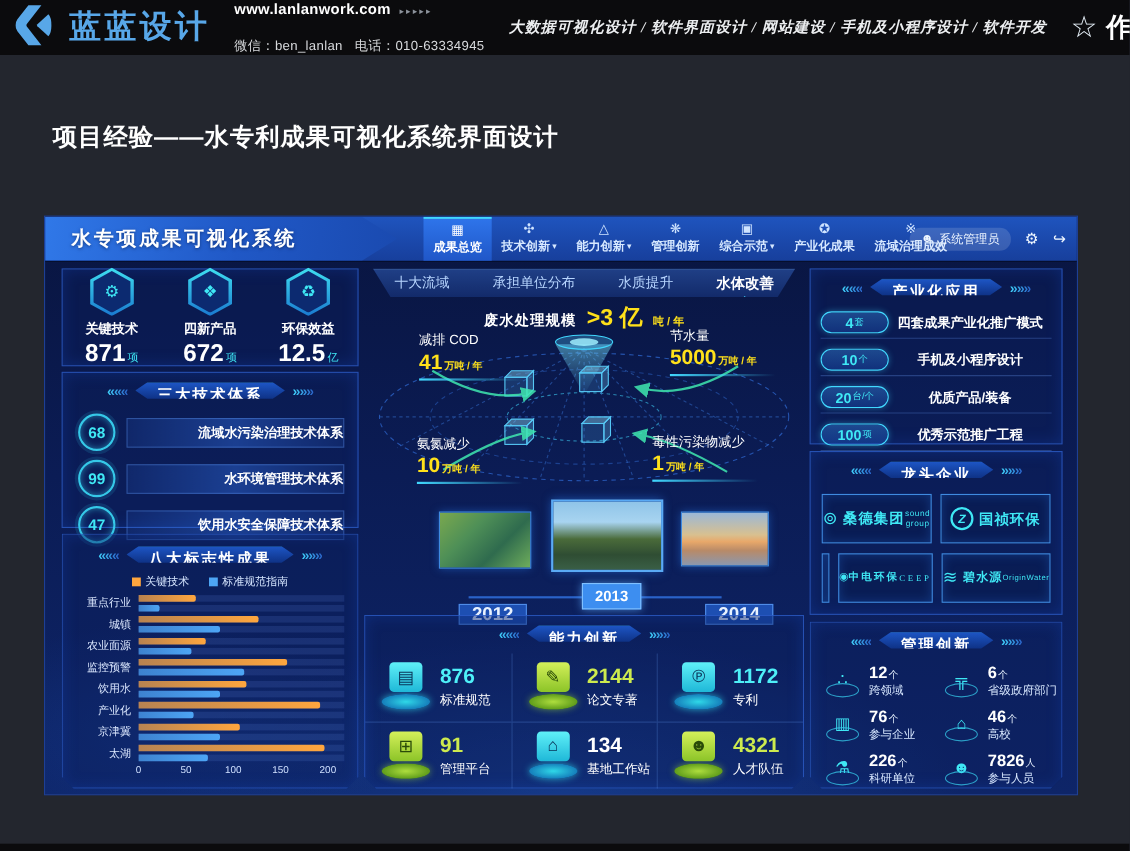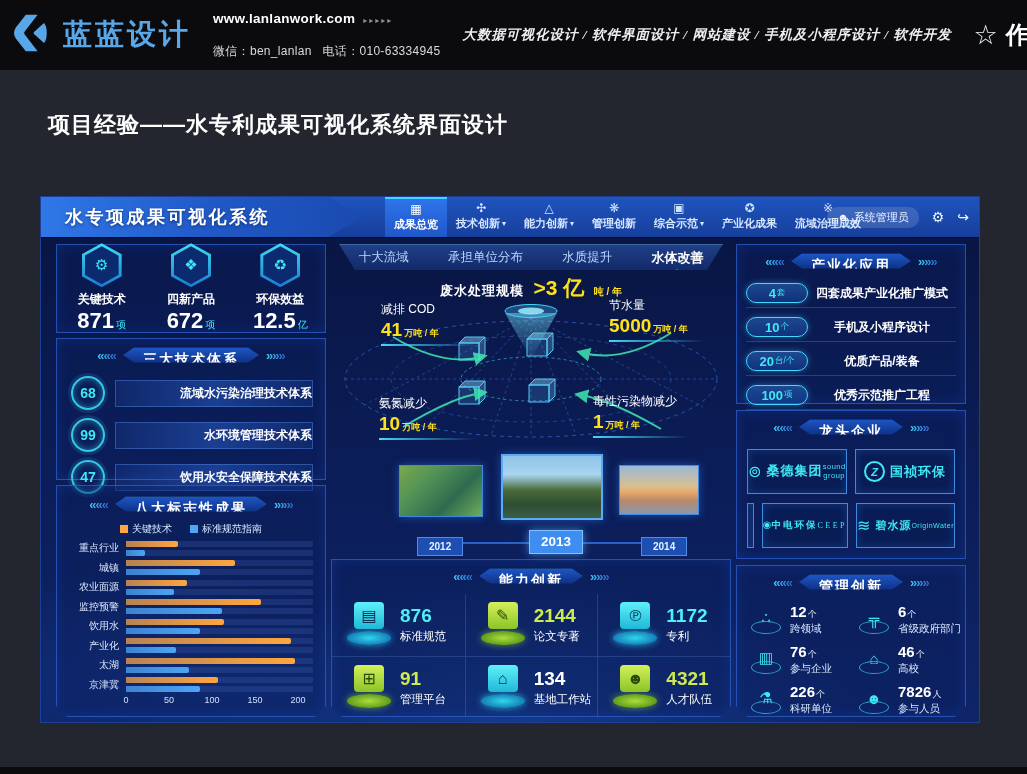--- a/index.html
+++ b/index.html
@@ -1,20 +1,20 @@
 <!DOCTYPE html>
 <html><head>
 <meta charset="utf-8">
 <style>
   html,body{margin:0;padding:0}
   body{width:1027px;height:774px;overflow:hidden;background:#23262e;font-family:"Liberation Sans","DejaVu Sans",sans-serif}
   .page{position:relative;width:1027px;height:774px}
 
   
-  .site-header{position:absolute;top:0;left:0;right:0;height:70px;background:#0b0b0d;display:flex;align-items:center;padding:0 34px 0 14px;box-sizing:border-box;gap:22px}
+  .site-header{position:absolute;top:0;left:0;right:0;height:50px;background:#0b0b0d;display:flex;align-items:center;padding:0 34px 0 14px;box-sizing:border-box;gap:22px}
   .logo{display:flex;align-items:center;gap:9px;flex:0 0 auto}
   .logo-text{color:#58a7e8;font-size:29px;font-weight:600;letter-spacing:3px;white-space:nowrap}
   .contact{display:flex;flex-direction:column;gap:17px;flex:0 0 auto}
   .web{color:#fff;font-weight:bold;font-size:13.5px;letter-spacing:.3px}
   .web .arrows{color:#8d939c;font-size:8px;letter-spacing:2px;margin-left:8px}
   .line2{color:#d8dadd;font-size:12px;letter-spacing:.3px}
   .services{flex:1;text-align:center;color:#eceef0;font-size:13.5px;font-style:italic;font-weight:600;letter-spacing:1px;font-family:"Liberation Serif","DejaVu Serif",serif;white-space:nowrap}
   .portfolio{display:flex;align-items:center;gap:8px;color:#fff;flex:0 0 auto}
   .portfolio .star{font-size:27px;color:#e8f2fa;line-height:1}
   .portfolio .plabel{font-size:24px;font-weight:bold;letter-spacing:2px}
@@ -96,21 +96,21 @@
   .m-line{height:2px;width:96px;background:linear-gradient(90deg,#41d8ff,rgba(65,216,255,0));margin-top:2px}
   #m0{left:50px;top:6px} #m1{left:278px;top:2px} #m2{left:48px;top:100px} #m3{left:262px;top:98px}
 
   .photos{position:absolute;left:290px;top:252px;width:400px;height:80px}
   .photo{position:absolute;border:1px solid #3f8ae0;box-shadow:0 0 8px rgba(40,120,230,.55);box-sizing:border-box}
   #p0{left:68px;top:16px;width:84px;height:52px;background:linear-gradient(135deg,#7aa84e 0%,#4e8f57 35%,#2f6b4e 65%,#6fae5c 100%)}
   #p1{left:170px;top:5px;width:102px;height:66px;border:2px solid #5aaaf5;background:linear-gradient(180deg,#8fc4e8 0%,#a8d4f0 30%,#4a6b3a 55%,#2f4d33 78%,#3a5f46 100%)}
   #p2{left:288px;top:16px;width:80px;height:50px;background:linear-gradient(180deg,#9ab8d8 0%,#d8c090 42%,#e8a86a 55%,#b88a68 72%,#8a98b0 100%)}
   .timeline{position:absolute;left:290px;top:334px;width:400px;height:24px}
   .t-line{position:absolute;left:95px;right:75px;top:11px;height:2px;background:#2a62c8}
-  .chip{position:absolute;top:6px;height:17px;line-height:17px;padding:0 11px;background:#1d4fb2;border:1px solid #4f8ce8;color:#e8f2ff;font-size:10px;font-weight:bold;cursor:pointer}
+  .chip{position:absolute;top:18px;height:17px;line-height:17px;padding:0 11px;background:#1d4fb2;border:1px solid #4f8ce8;color:#e8f2ff;font-size:17px;font-weight:bold;cursor:pointer}
   #c0{left:86px} #c2{left:310px}
   #c1{left:198px;top:-1px;height:22px;line-height:22px;background:#3d8ef0;border-color:#7fc0ff;font-size:13.5px;color:#fff;box-shadow:0 0 8px rgba(90,170,255,.7)}
 
   .panel-cap{left:290px;top:362px;width:400px;height:158px;padding:0}
   .cap-grid{display:grid;grid-template-columns:1fr 1fr 1fr;margin-top:5px}
   .cap-cell{display:flex;align-items:center;gap:8px;padding:5px 0 5px 14px;position:relative;height:52px;box-sizing:content-box}
   .cap-grid .cap-cell:nth-child(3n+2),.cap-grid .cap-cell:nth-child(3n){border-left:1px solid rgba(100,150,240,.25)}
   .cap-grid .cap-cell:nth-child(n+4){border-top:1px solid rgba(100,150,240,.25)}
   .pedestal{width:46px;height:46px;position:relative;display:flex;justify-content:center;flex:0 0 46px}
   .ped-ico{width:30px;height:27px;display:flex;align-items:center;justify-content:center;font-size:16px;border-radius:4px;z-index:1}
@@ -361,38 +361,38 @@
             <div class="bar-group">
               <div class="bar-track">
                 <div class="bar-fill" style="width: 88.3721%; background: linear-gradient(90deg, rgba(255, 166, 62, 0.69), rgb(255, 166, 62));"></div>
               </div>
               <div class="bar-track">
                 <div class="bar-fill" style="width: 26.5116%; background: linear-gradient(90deg, rgba(77, 165, 245, 0.69), rgb(77, 165, 245));"></div>
               </div>
             </div>
           </div>
           <div class="bar-row">
+            <span class="bar-cat">京津冀</span>
+            <div class="bar-group">
+              <div class="bar-track">
+                <div class="bar-fill" style="width: 49.3023%; background: linear-gradient(90deg, rgba(255, 166, 62, 0.69), rgb(255, 166, 62));"></div>
+              </div>
+              <div class="bar-track">
+                <div class="bar-fill" style="width: 39.5349%; background: linear-gradient(90deg, rgba(77, 165, 245, 0.69), rgb(77, 165, 245));"></div>
+              </div>
+            </div>
+          </div>
+          <div class="bar-row">
             <span class="bar-cat">太湖</span>
             <div class="bar-group">
               <div class="bar-track">
                 <div class="bar-fill" style="width: 90.2326%; background: linear-gradient(90deg, rgba(255, 166, 62, 0.69), rgb(255, 166, 62));"></div>
               </div>
               <div class="bar-track">
                 <div class="bar-fill" style="width: 33.4884%; background: linear-gradient(90deg, rgba(77, 165, 245, 0.69), rgb(77, 165, 245));"></div>
-              </div>
-            </div>
-          </div>
-          <div class="bar-row">
-            <span class="bar-cat">京津冀</span>
-            <div class="bar-group">
-              <div class="bar-track">
-                <div class="bar-fill" style="width: 49.3023%; background: linear-gradient(90deg, rgba(255, 166, 62, 0.69), rgb(255, 166, 62));"></div>
-              </div>
-              <div class="bar-track">
-                <div class="bar-fill" style="width: 39.5349%; background: linear-gradient(90deg, rgba(77, 165, 245, 0.69), rgb(77, 165, 245));"></div>
               </div>
             </div>
           </div>
         </div>
       <div class="ticks" id="achv-ticks">
           <span style="left: 0%;">0</span>
           <span style="left: 23.2558%;">50</span>
           <span style="left: 46.5116%;">100</span>
           <span style="left: 69.7674%;">150</span>
           <span style="left: 93.0233%;">200</span>

